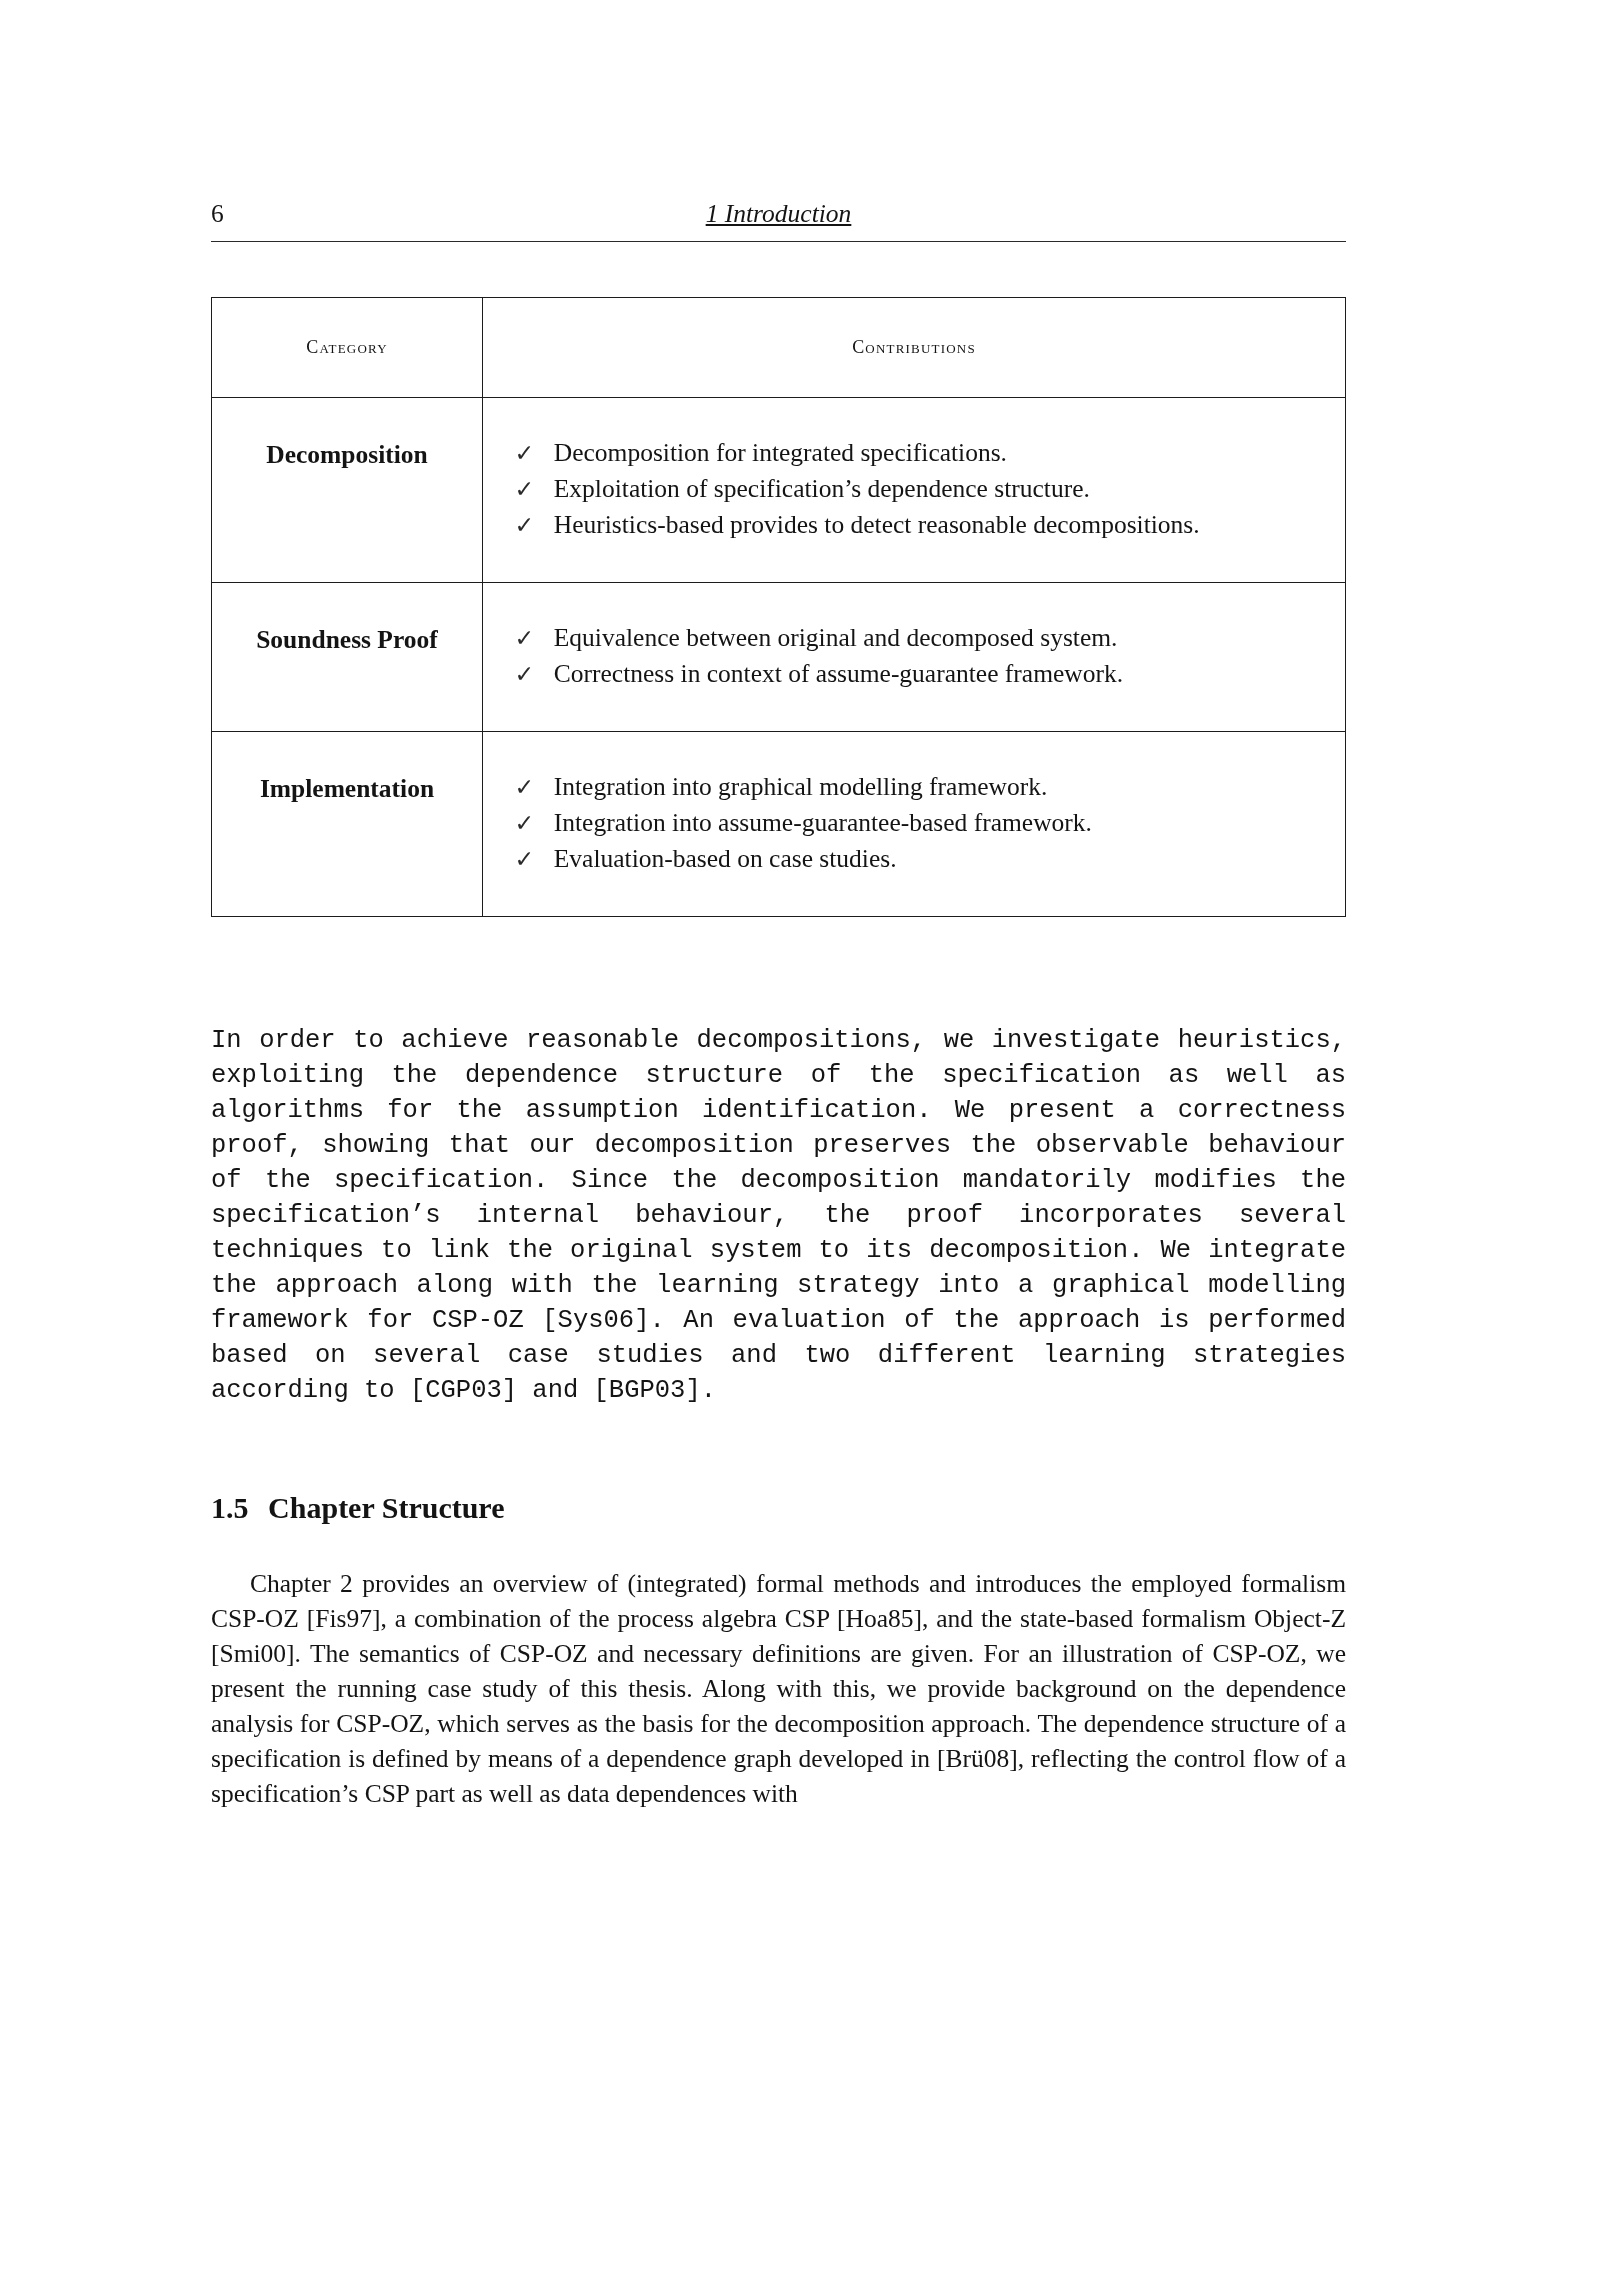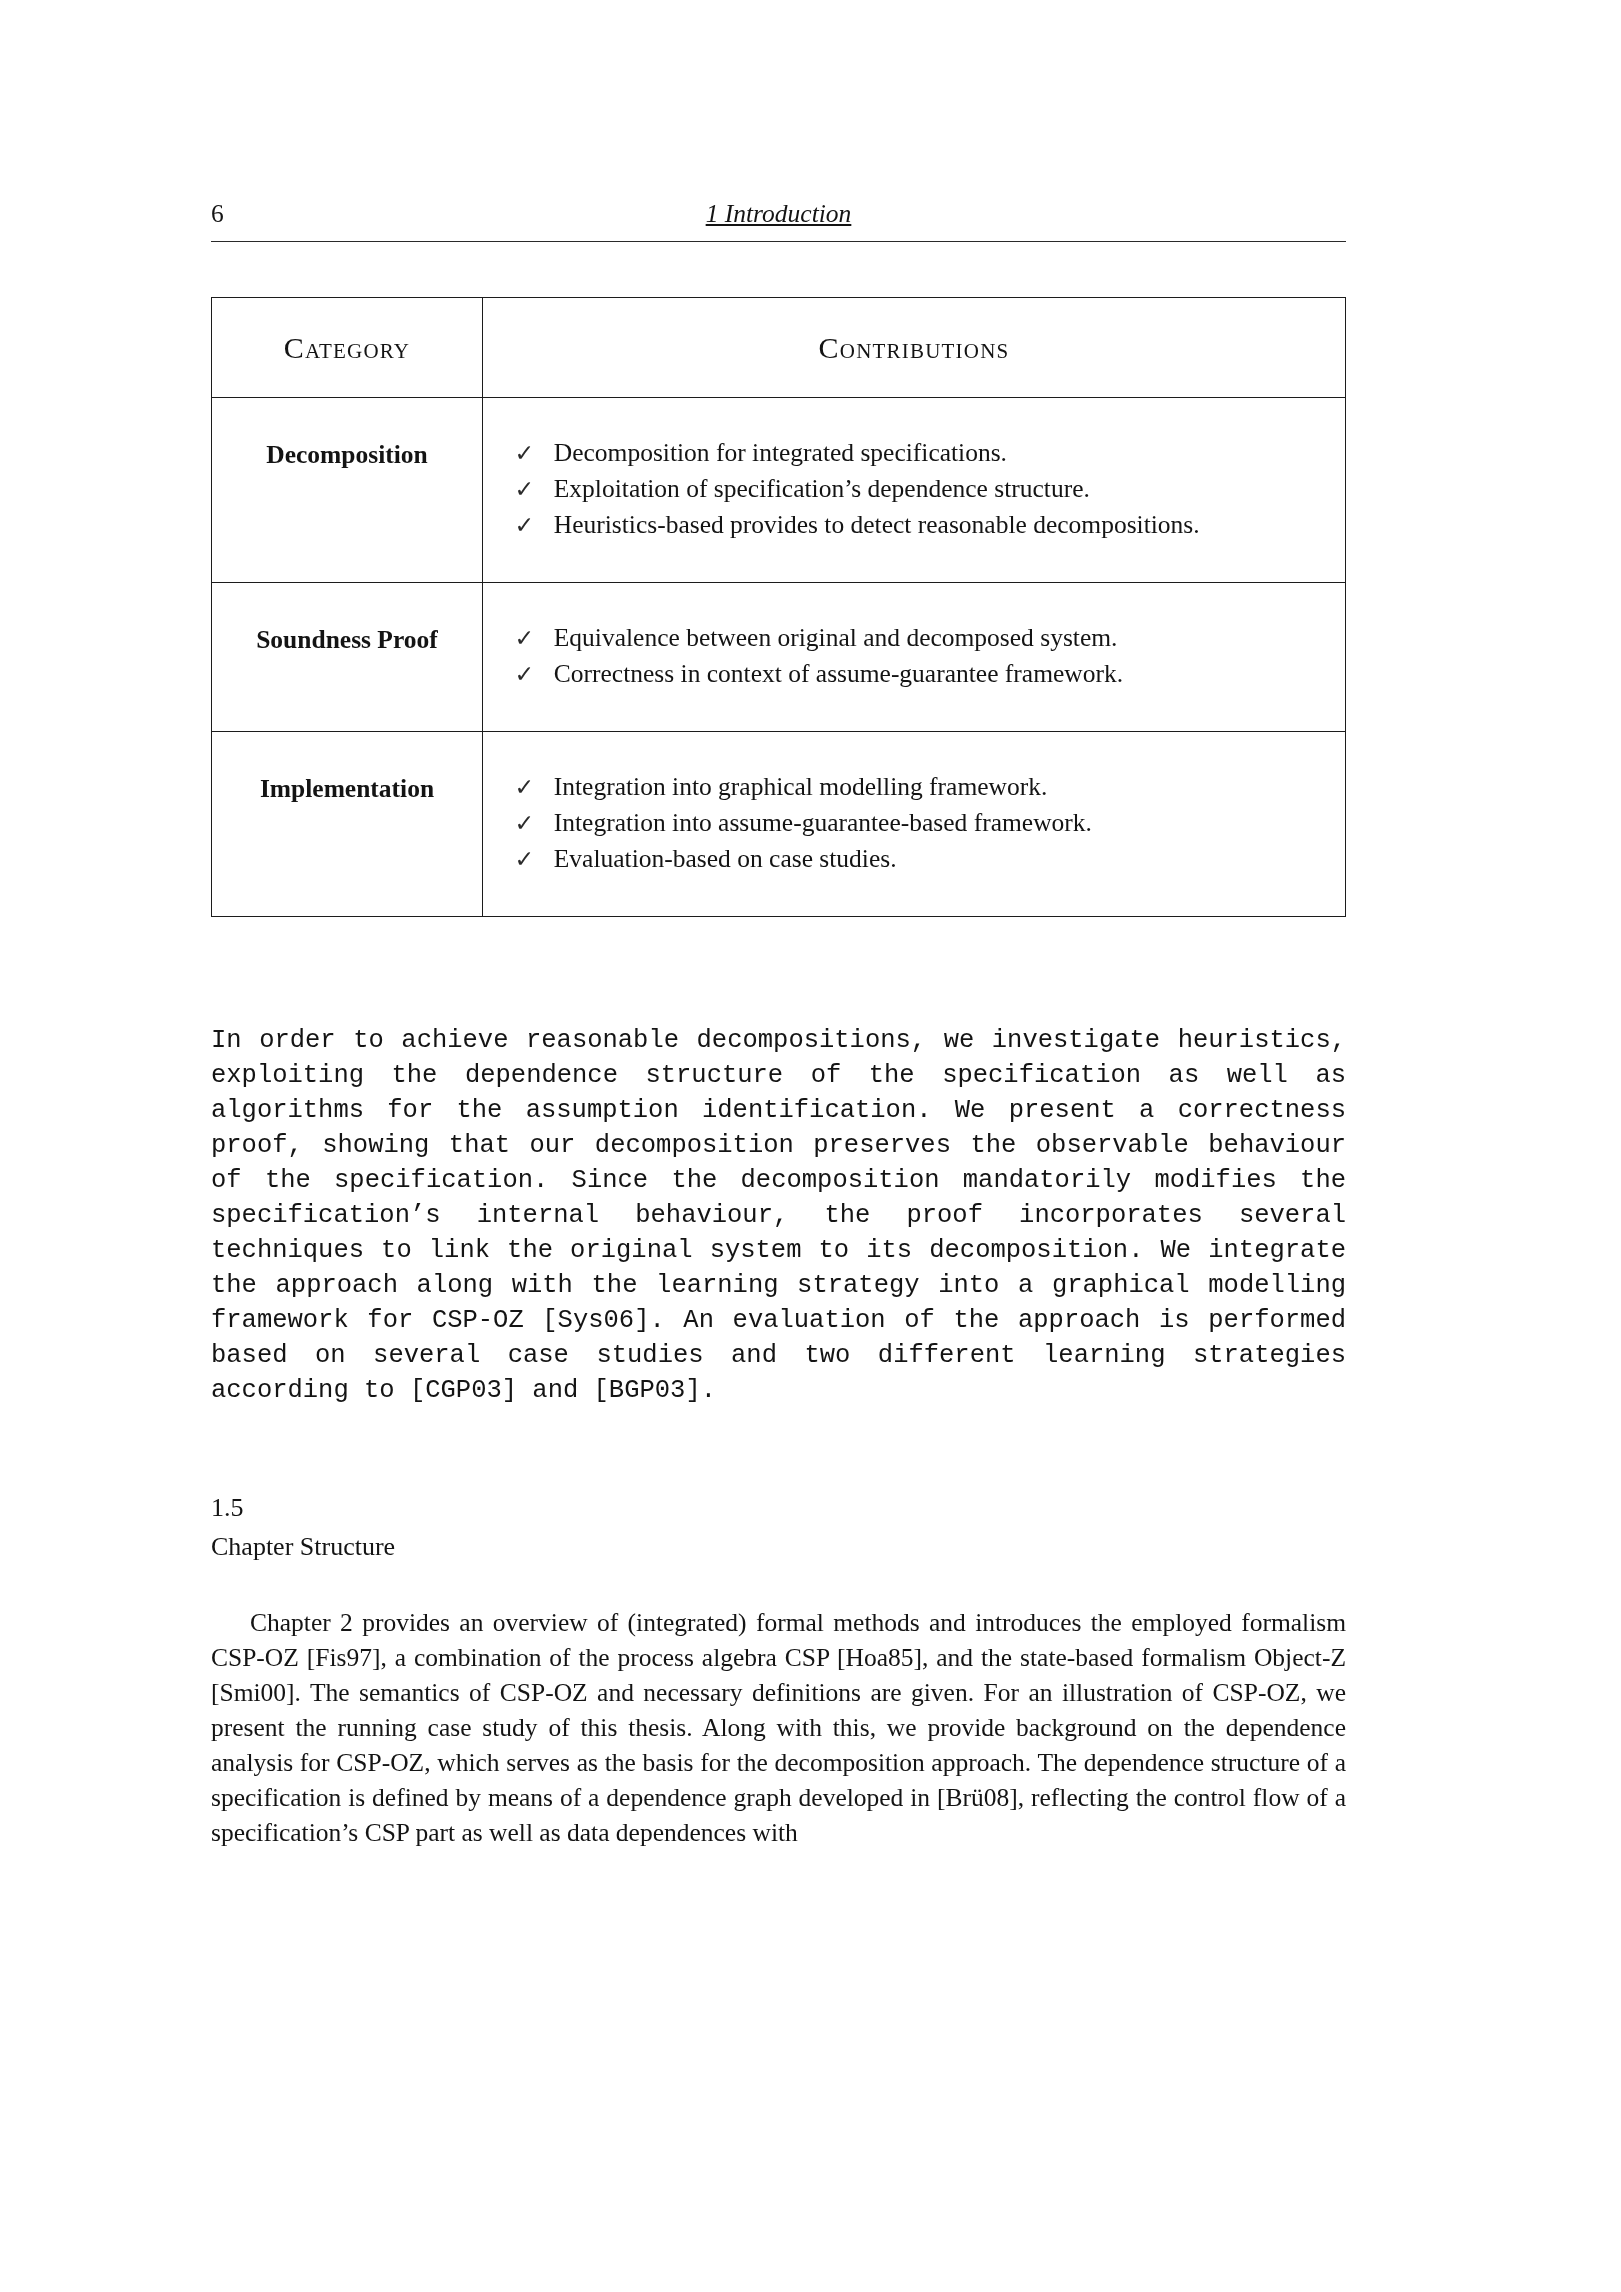--- a/index.html
+++ b/index.html
@@ -43,21 +43,21 @@
     border: 1.5px solid #1c1c1c;
   }
   .col-category { width: 271px; }
 
   .contrib-table th {
     font-weight: normal;
     font-variant: small-caps;
     letter-spacing: 1.2px;
     text-align: center;
     padding: 32px 9.8px;
-    font-size: 30px;
+    font-size: 18px;
   }
   td.cat {
     text-align: center;
     vertical-align: top;
     padding: 39px 7.8px;
     font-weight: bold;
   }
   td.items {
     vertical-align: top;
     padding: 37px 25.5px 39px 11.8px;
@@ -79,25 +79,24 @@
 
   
   .body-par {
     text-align: justify;
   }
   .par1 { margin-top: 106px; font-family: Liberation Mono, monospace; }
 
   .section-heading {
     margin-top: 80px;
     margin-bottom: 39px;
-    font-size: 26px;
+    font-size: 30px;
     line-height: 39px;
-    font-weight: normal;
+    font-weight: bold;
     display: flex;
-    flex-direction: column;
   }
   .sec-num { margin-right: 19.6px; }
 
   .par2 { margin-top: 0; }
   .par3 { text-indent: 39px; }
 </style>
 </head>
 <body>
 
 <div class="page">

